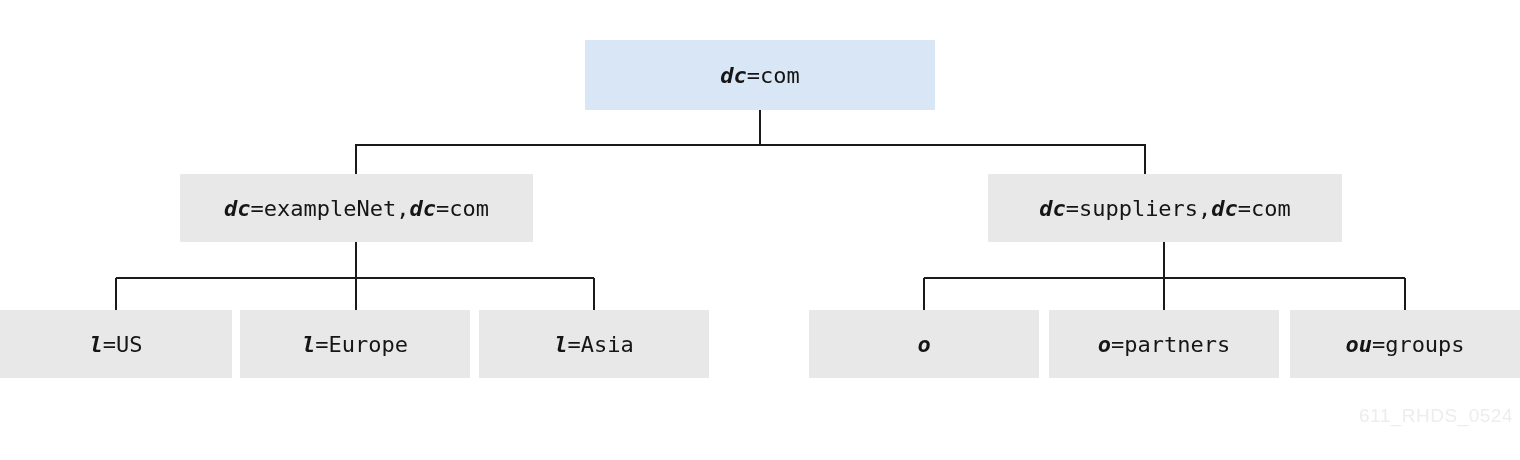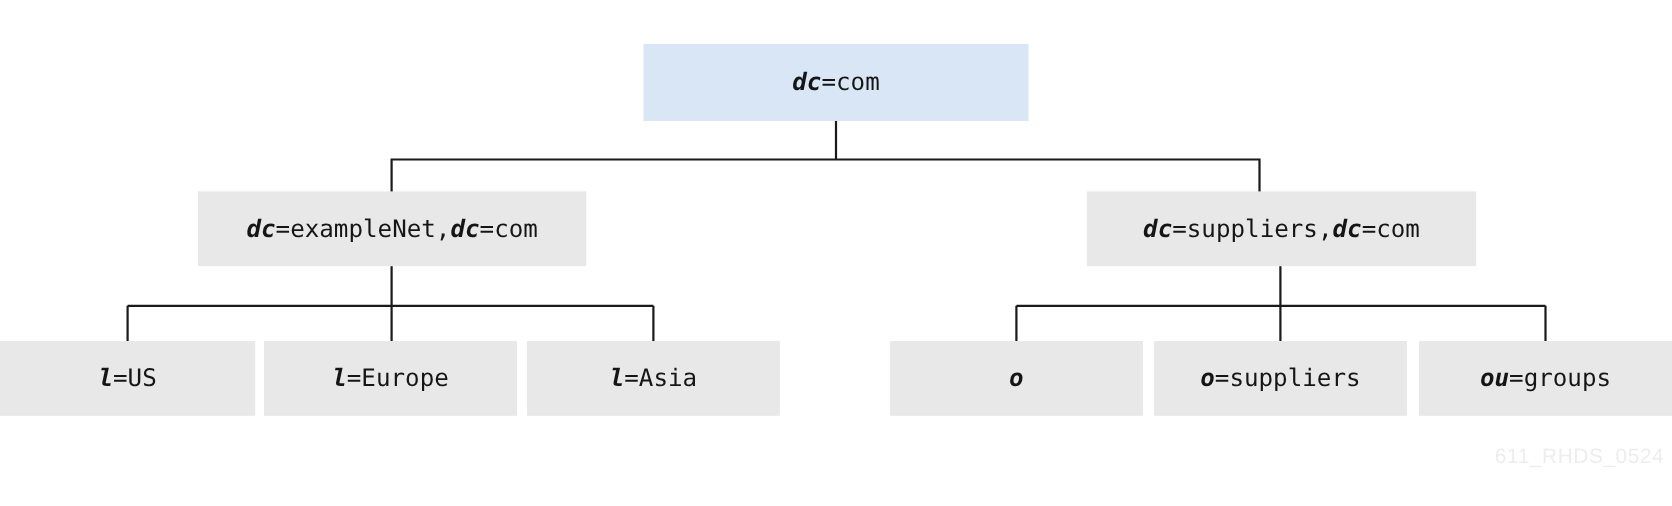--- a/index.html
+++ b/index.html
@@ -77,21 +77,21 @@
 
   <div class="node" style="left:479px; top:310px; width:230px; height:68px;">
     <span class="b">l</span><span>=Asia</span>
   </div>
 
   <div class="node" style="left:809px; top:310px; width:230px; height:68px;">
     <span class="b">o</span>
   </div>
 
   <div class="node" style="left:1049px; top:310px; width:230px; height:68px;">
-    <span class="b">o</span><span>=suppliers</span>
+    <span class="b">o</span><span>=partners</span>
   </div>
 
   <div class="node" style="left:1290px; top:310px; width:230px; height:68px;">
     <span class="b">ou</span><span>=groups</span>
   </div>
 
   <div id="watermark">611_RHDS_0524</div>
 
 </div>
 

